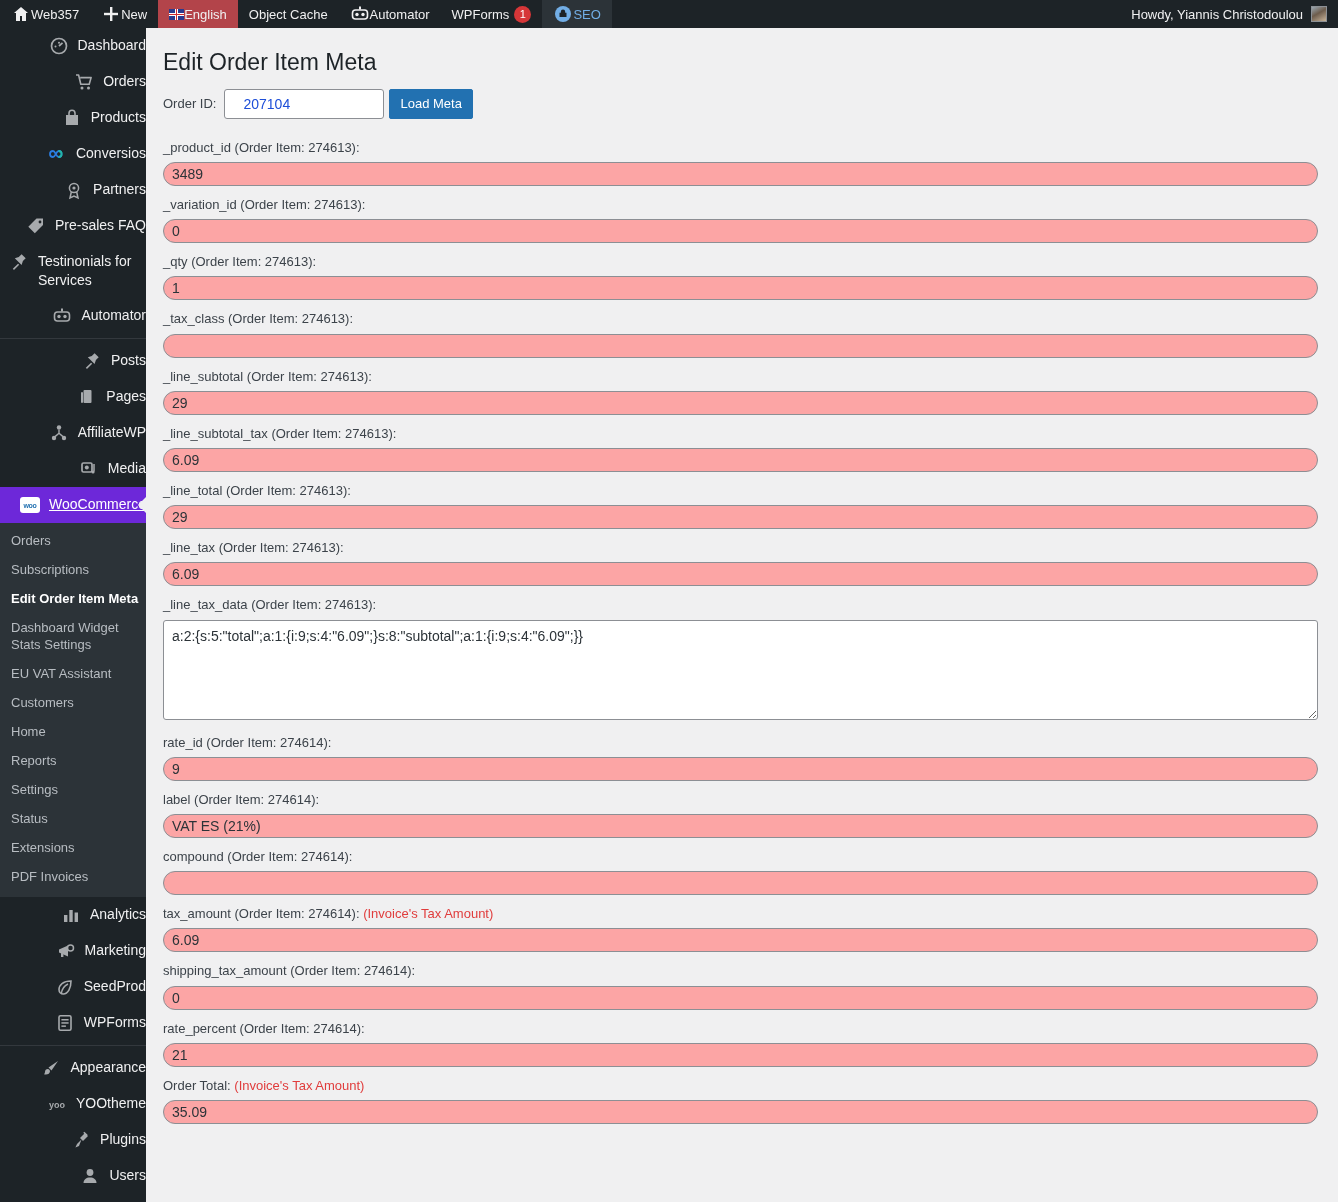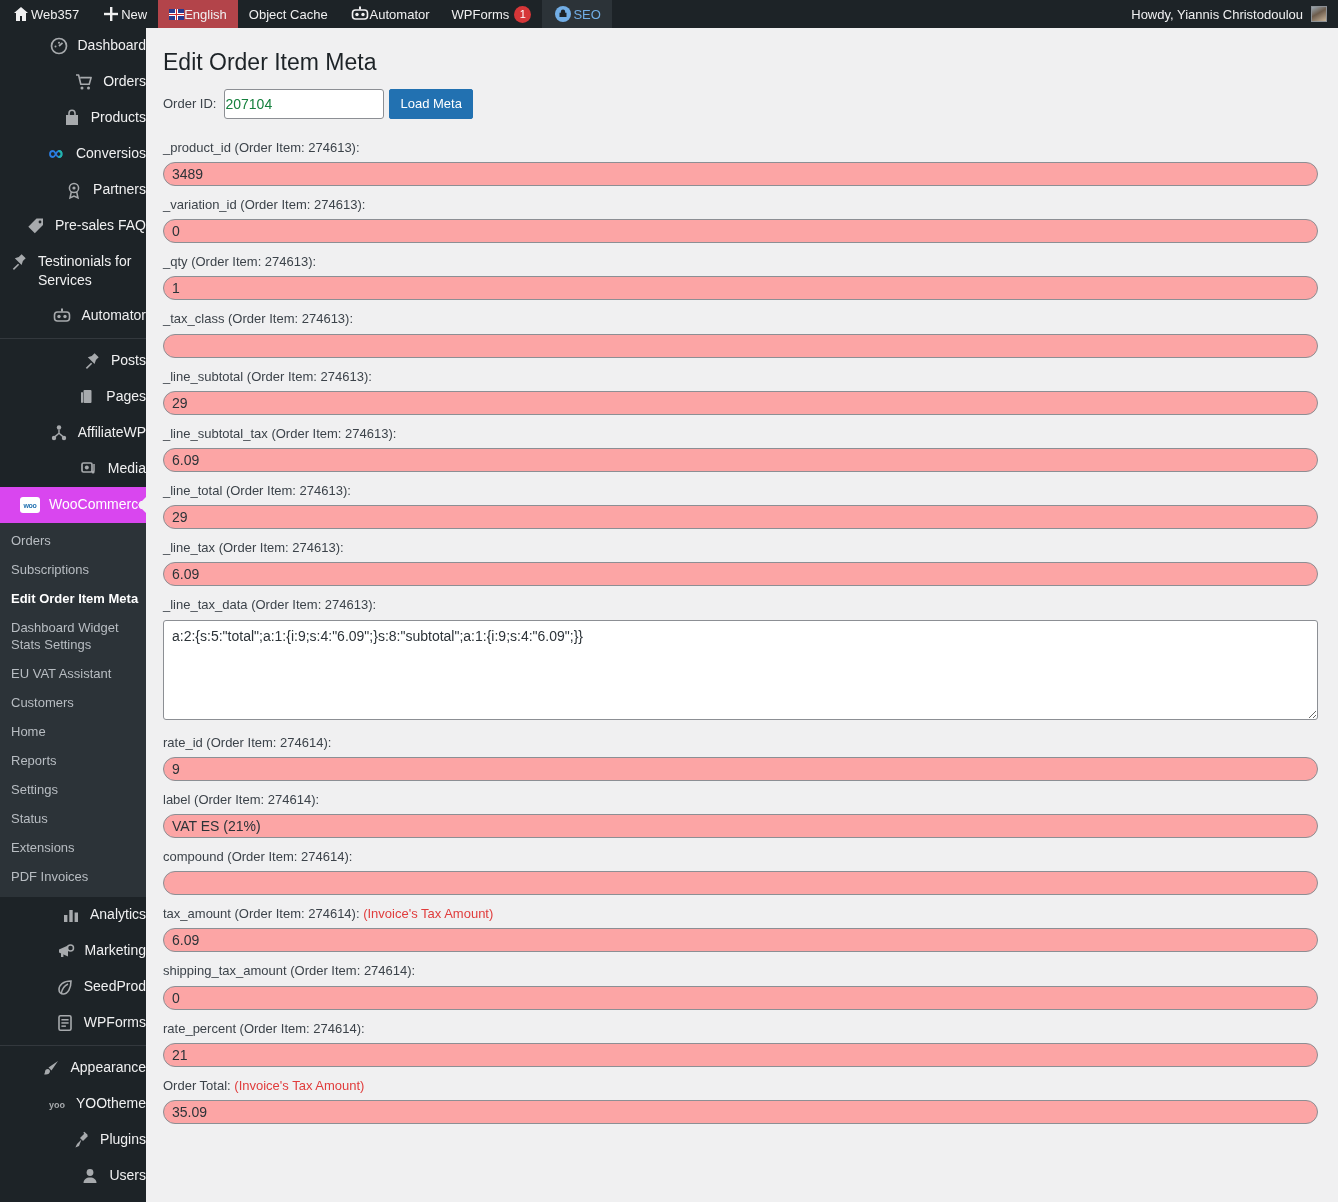--- a/index.html
+++ b/index.html
@@ -77,21 +77,21 @@
     display: flex; align-items: flex-start; gap: 9px;
     padding: 8px 0 8px 9px;
     color: #f0f0f1;
     cursor: pointer;
     line-height: 19px;
     min-height: 34px;
     justify-content: flex-end;
   }
   .menu-top .icon { width: 20px; height: 20px; color: #a7aaad; margin-top: 0px; }
   .menu-top.current {
-    background: #d946ef; color: #fff; position: relative;
+    background: #6d28d9; color: #fff; position: relative; text-decoration: underline;
   }
   .menu-top.current .icon { color: #fff; }
   .menu-top.current::after {
     content: ""; position: absolute; right: 0; top: 50%;
     margin-top: -8px;
     border: 8px solid transparent;
     border-right-color: #f0f0f1;
   }
   .menu-sep { height: 1px; background: #33383d; margin: 4px 0; }
   .wp-submenu {
@@ -132,21 +132,21 @@
     font-size: 23px; font-weight: 400; color: #1d2327;
     margin: 10px 0 11px 0; line-height: 1.3;
   }
   .orderid-row { display: flex; align-items: center; gap: 0; margin-bottom: 20px; }
   .orderid-row label {
     font-size: 13px; color: #3c434a; margin-right: 8px;
   }
   input.orderid {
     width: 160px; height: 30px;
     border: 1px solid #8c8f94; border-radius: 3px;
-    padding: 0 0; font-size: 14px; color: #15803d;
+    padding: 0 18px; font-size: 14px; color: #1d4ed8;
     background: #fff;
     font-family: "Liberation Sans", sans-serif;
   }
   .btn-primary {
     background: #2271b1; border: 1px solid #2271b1; color: #fff;
     border-radius: 2px; height: 30px; padding: 0 10px;
     font-size: 13px; cursor: pointer; margin-left: 5px;
     font-family: "Liberation Sans", sans-serif;
     line-height: 28px;
   }

